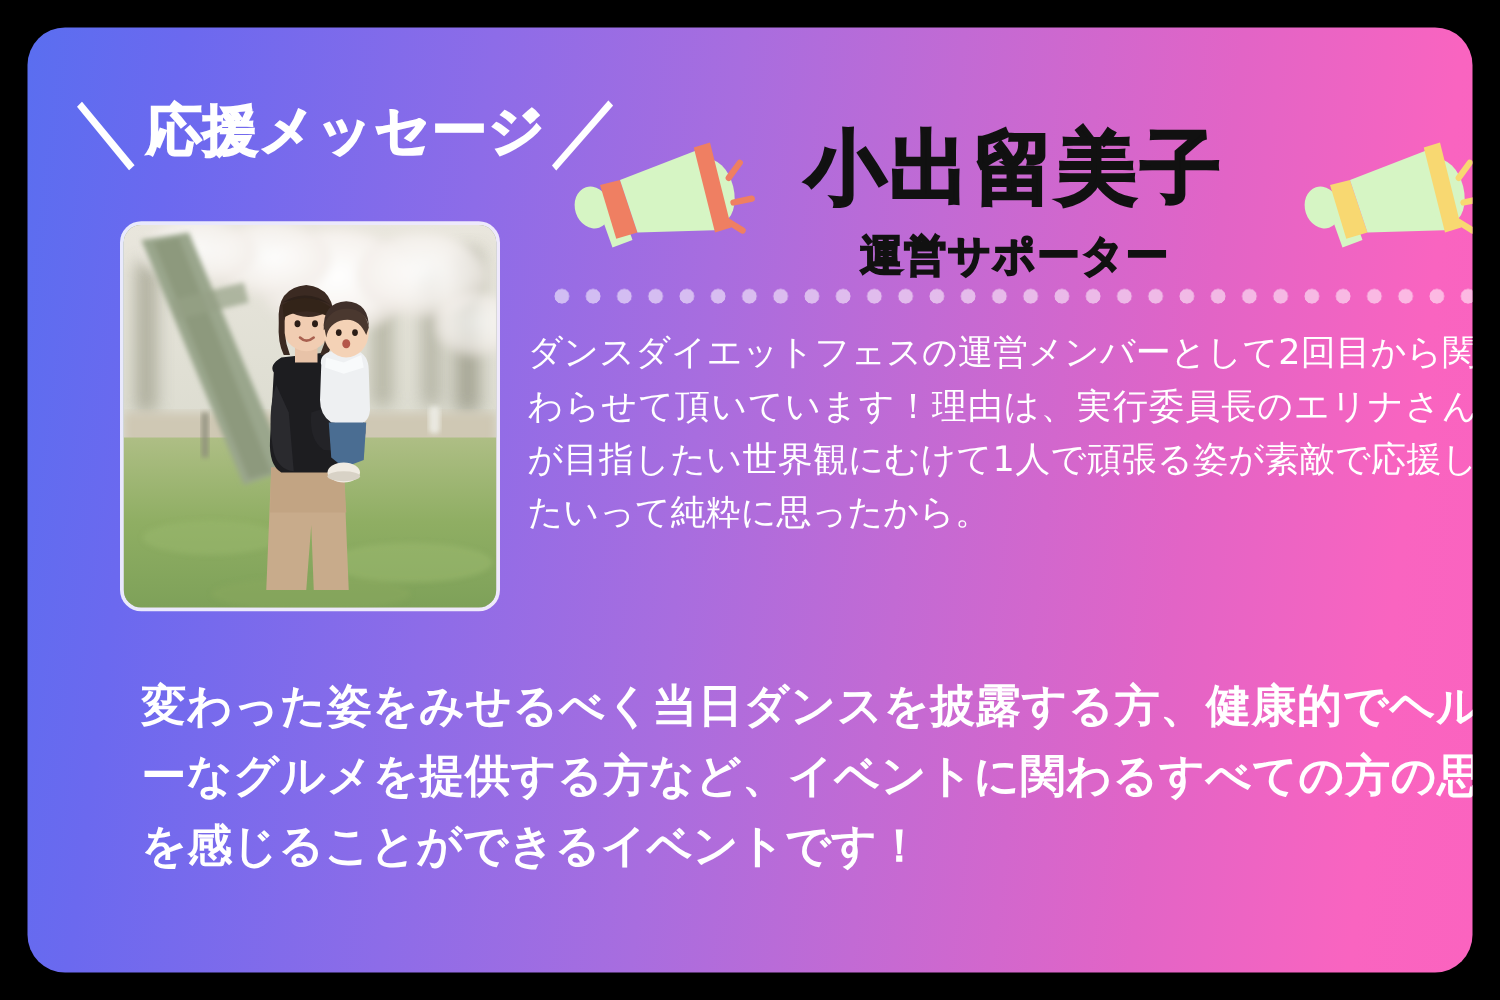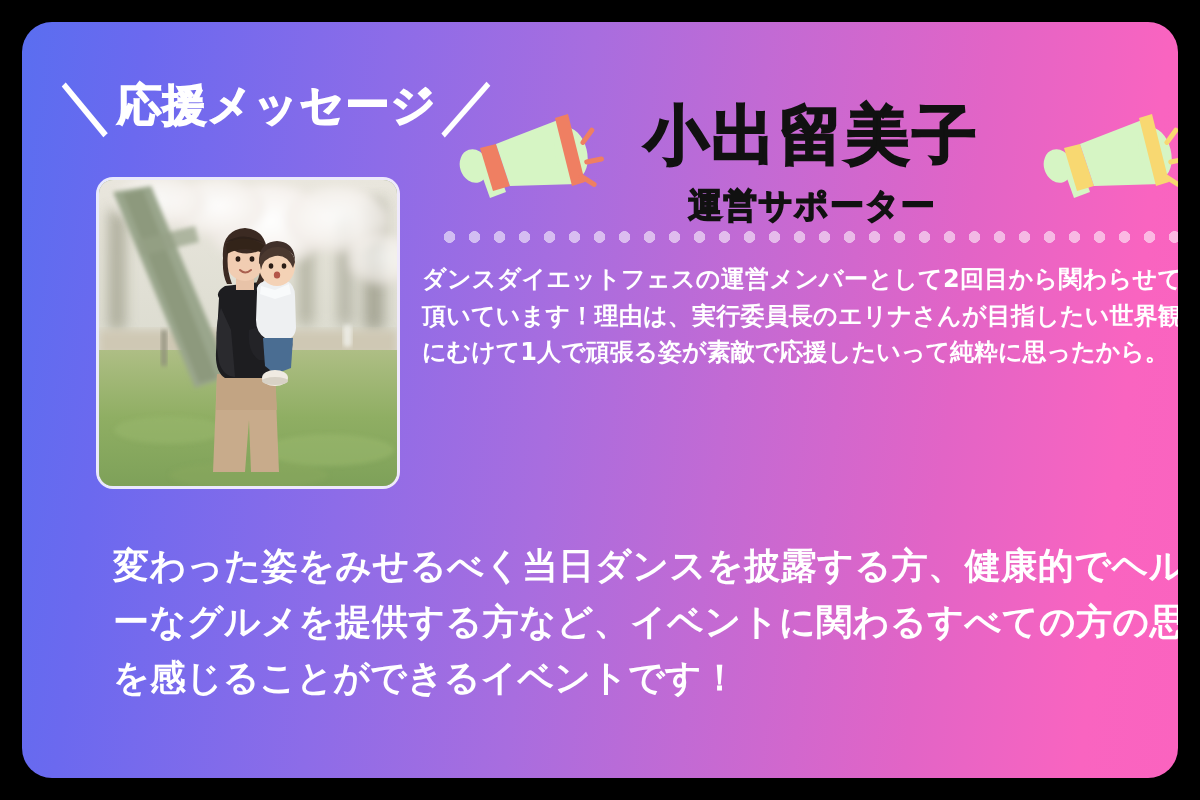--- a/index.html
+++ b/index.html
@@ -145,22 +145,22 @@
     background-repeat: repeat-x;
   }
 
   
   #body-top {
     position: absolute;
     left: 400px;
     top: 239px;
     width: 760px;
     color: #ffffff;
-    font-size: 24px;
-    font-weight: 700;
+    font-size: 28px;
+    font-weight: 400;
     line-height: 1.53;
     letter-spacing: 0px;
     text-align: justify;
   }
   #body-bottom {
     position: absolute;
     left: 55px;
     top: 516px;
     width: 1110px;
     color: #ffffff;

